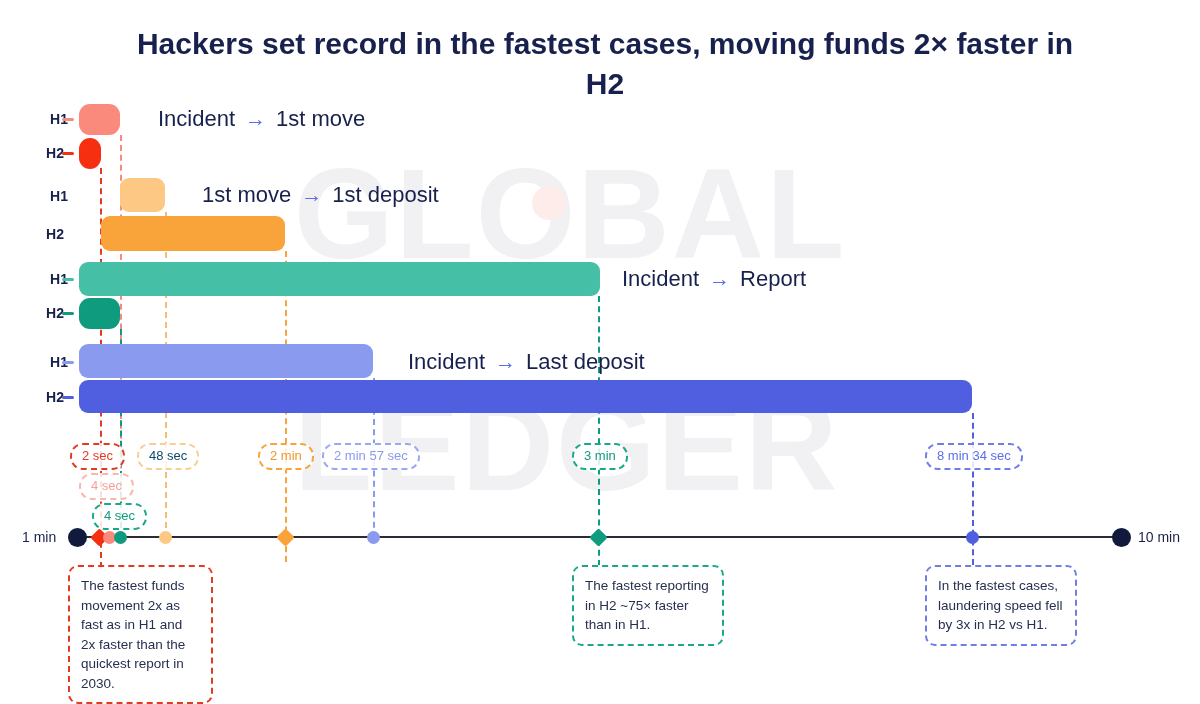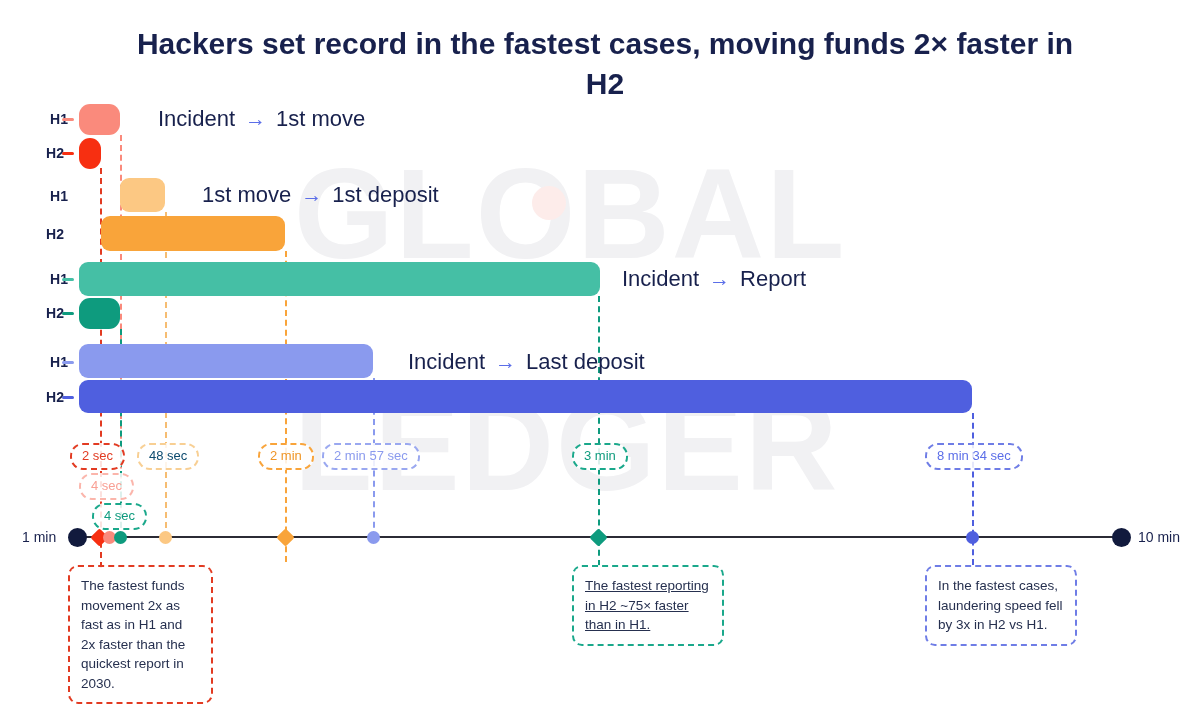--- a/index.html
+++ b/index.html
@@ -209,17 +209,17 @@
   <div class="dot" style="left:114px; background:#0e9b7e;"></div>
   <div class="dot" style="left:159px; background:#fcc883;"></div>
   <div class="dot diamond" style="left:279px; background:#f9a43a;"></div>
   <div class="dot" style="left:367px; background:#8a9aee;"></div>
   <div class="dot diamond" style="left:592px; background:#0e9b7e;"></div>
   <div class="dot" style="left:966px; background:#4f5fdf;"></div>
 
   <div class="note" style="left:68px; top:565px; width:145px; border-color:#e23b22;">The fastest funds movement 2x as fast as in H1 and 2x faster than the quickest report in 2030.</div>
 
 
-  <div class="note" style="left:572px; top:565px; width:152px; border-color:#1aa88b;text-decoration:underline;">The fastest reporting in H2 ~75× faster than in H1.</div>
+  <div class="note" style="left:572px; top:565px; width:152px; border-color:#1aa88b;">The fastest reporting in H2 ~75× faster than in H1.</div>
 
   <div class="note" style="left:925px; top:565px; width:152px; border-color:#6f7de6;">In the fastest cases, laundering speed fell by 3x in H2 vs H1.</div>
 
 </div>
 
 </body></html>

